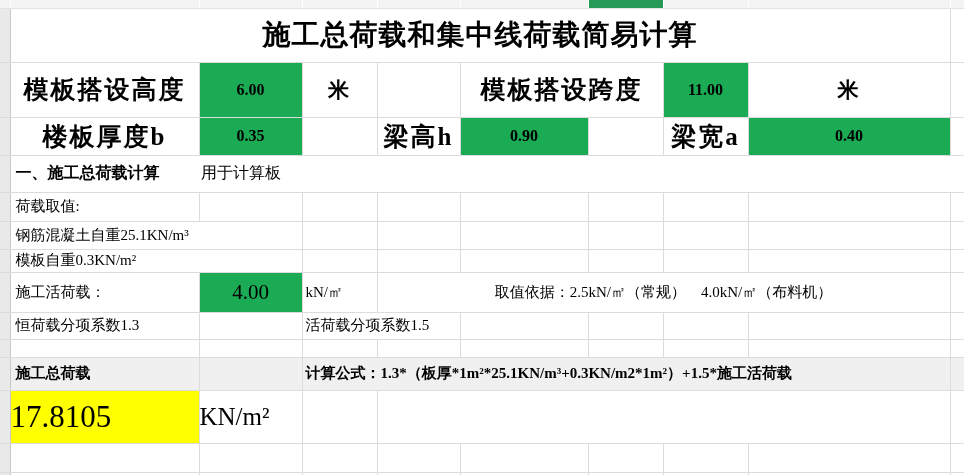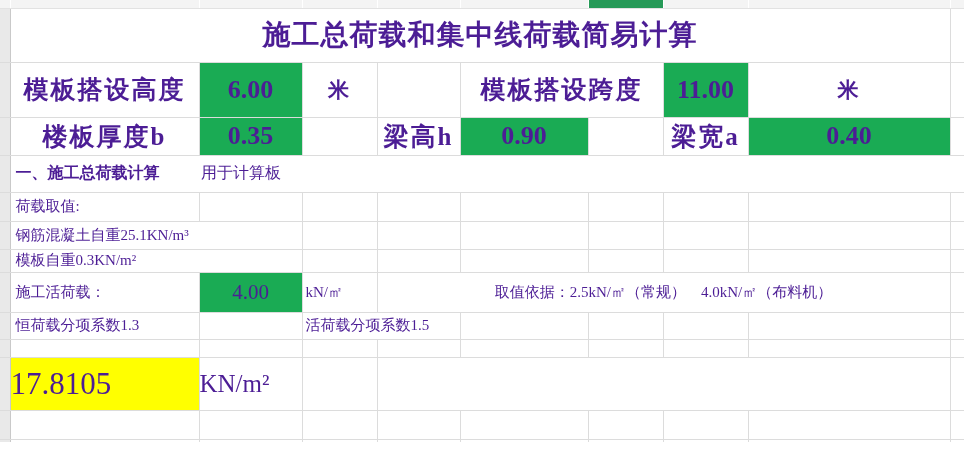--- a/index.html
+++ b/index.html
@@ -1,18 +1,18 @@
 <!DOCTYPE html>
 <html><head>
 <meta charset="utf-8">
 <style>
   html,body{margin:0;padding:0;background:#ffffff;}
   #sheet{
     width:964px;height:475px;overflow:hidden;background:#ffffff;
-    font-family:"Liberation Serif","DejaVu Serif",serif;color:#4c1d95;
+    font-family:"Liberation Serif","DejaVu Serif",serif;color:#000000;
   }
   table{border-collapse:collapse;table-layout:fixed;width:964px;}
   td{
     border-right:1px solid #dcdcdc;border-bottom:1px solid #dcdcdc;
     padding:0;margin:0;overflow:hidden;white-space:nowrap;vertical-align:middle;
     font-size:15px;
   }
   
   td.s{background:#e9e9e9;border-right:1px solid #c9c9c9;}
   
@@ -21,21 +21,21 @@
   
   .g{background:#1aab54;}
   .y{background:#ffff00;}
   .gr{background:#f0f0f0;}
   .no-r{border-right:none;margin-top:23px;}
   .no-b{border-bottom:none;}
   
   .t-title{font-size:28px;font-weight:700;text-align:center;letter-spacing:1px;}
   .lbl{font-size:25px;font-weight:700;text-align:center;letter-spacing:2px;}
   .unit{font-size:21px;font-weight:700;text-align:center;letter-spacing:2px;}
-  .num{font-size:26px;font-weight:700;text-align:center;}
+  .num{font-size:16px;font-weight:700;text-align:center;}
   .h16{font-size:16px;font-weight:700;text-align:left;padding-left:5px;}
   .r16{font-size:16px;text-align:left;padding-left:2px;}
   .t15{font-size:15px;text-align:left;padding-left:5px;margin-left:24px;}
   .b15{font-size:15px;font-weight:700;text-align:left;padding-left:5px;}
   .c15{font-size:15px;text-align:center;}
   .n21{font-size:21px;text-align:center;}
   .u15{font-size:15px;text-align:left;padding-left:3px;}
   .f15{font-size:15px;font-weight:700;text-align:left;padding-left:3px;}
   .vbig{font-size:31px;text-align:left;}
   .ubig{font-size:25px;text-align:left;}
@@ -174,20 +174,27 @@
     <td></td>
     <td></td>
     <td></td>
     <td></td>
     <td></td>
     <td></td>
     <td></td>
     <td></td>
   </tr>
 
+  <tr style="height:33px">
+    <td class="s gr"></td>
+    <td class="gr b15">施工总荷载</td>
+    <td class="gr"></td>
+    <td colspan="6" class="gr f15">计算公式：1.3*（板厚*1m²*25.1KN/m³+0.3KN/m2*1m²）+1.5*施工活荷载</td>
+    <td class="gr"></td>
+  </tr>
 
   <tr style="height:53px">
     <td class="s y"></td>
     <td class="y vbig">17.8105</td>
     <td class="ubig">KN/m²</td>
     <td></td>
     <td colspan="5"></td>
     <td></td>
   </tr>
 

